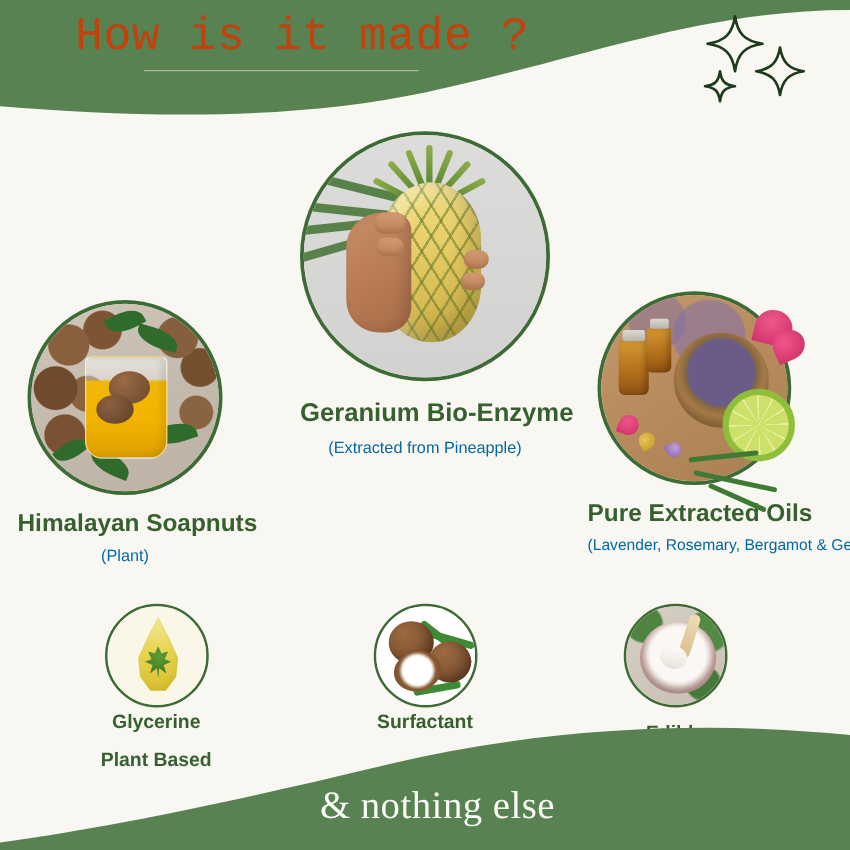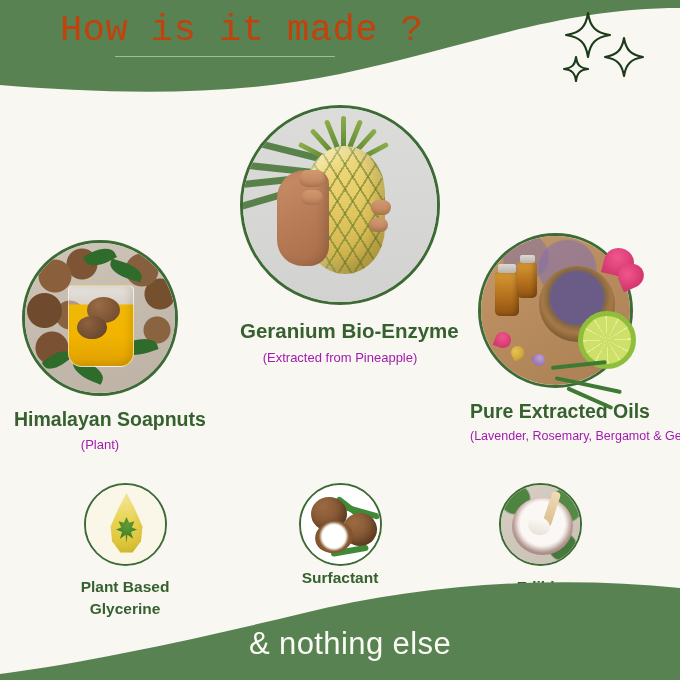--- a/index.html
+++ b/index.html
@@ -74,21 +74,21 @@
   }
   .bottom-banner svg { display: block; }
 
   .footer-text {
     position: absolute;
     bottom: 18px; left: 0;
     width: 680px;
     text-align: center;
     padding-left: 20px;
     z-index: 6;
-    font-family: Liberation Sans, sans-serif;
+    font-family: Liberation Serif, serif;
     font-size: 31px;
     color: #fbfbf6;
     letter-spacing: 0.4px;
     white-space: nowrap;
   }
 
   
   .item { position: absolute; z-index: 3; }
 
   .circle {
@@ -101,21 +101,21 @@
   .ring-thin { border: 2px solid #3d6b35; }
 
   .label {
     text-align: center;
     color: #36612f;
     font-weight: bold;
     line-height: 1.2;
   }
   .sublabel {
     text-align: center;
-    color: #a21caf;
+    color: #0369a1;
     font-weight: normal;
     line-height: 1.25;
   }
 
   
   .item-soapnuts { left: 14px; top: 240px; width: 172px; }
   .item-soapnuts .circle { width: 156px; height: 156px; margin: 0 auto; }
   .item-soapnuts .label { font-size: 19.5px; margin-top: 12px; white-space: nowrap; }
   .item-soapnuts .sublabel { font-size: 13px; margin-top: 6px; }
 
@@ -456,22 +456,22 @@
     <div class="label">Pure Extracted Oils</div>
     <div class="sublabel">(Lavender, Rosemary, Bergamot &amp; Geranium)</div>
   </div>
 
   <div class="item item-small item-glycerine">
     <div class="circle ring-thin">
       <div class="ph-gly"></div>
       <div class="gly-drop"></div>
       <div class="gly-leaf"></div>
     </div>
+    <div class="label" style="margin-top:3px;">Glycerine</div>
     <div class="label">Plant Based</div>
-    <div class="label" style="margin-top:3px;">Glycerine</div>
   </div>
 
   <div class="item item-small item-coconut">
     <div class="circle ring-thin">
       <div class="ph-coco"></div>
       <div class="co-palm" style="left:36px; top:10px; width:44px; transform:rotate(38deg);"></div>
       <div class="co-palm" style="left:40px; top:18px; width:40px; transform:rotate(16deg);"></div>
       <div class="co-palm" style="left:38px; top:58px; width:42px; transform:rotate(-26deg);"></div>
       <div class="co-palm" style="left:30px; top:66px; width:38px; transform:rotate(-10deg);"></div>
       <div class="co-whole" style="left:10px; top:12px; width:36px; height:34px;"></div>

